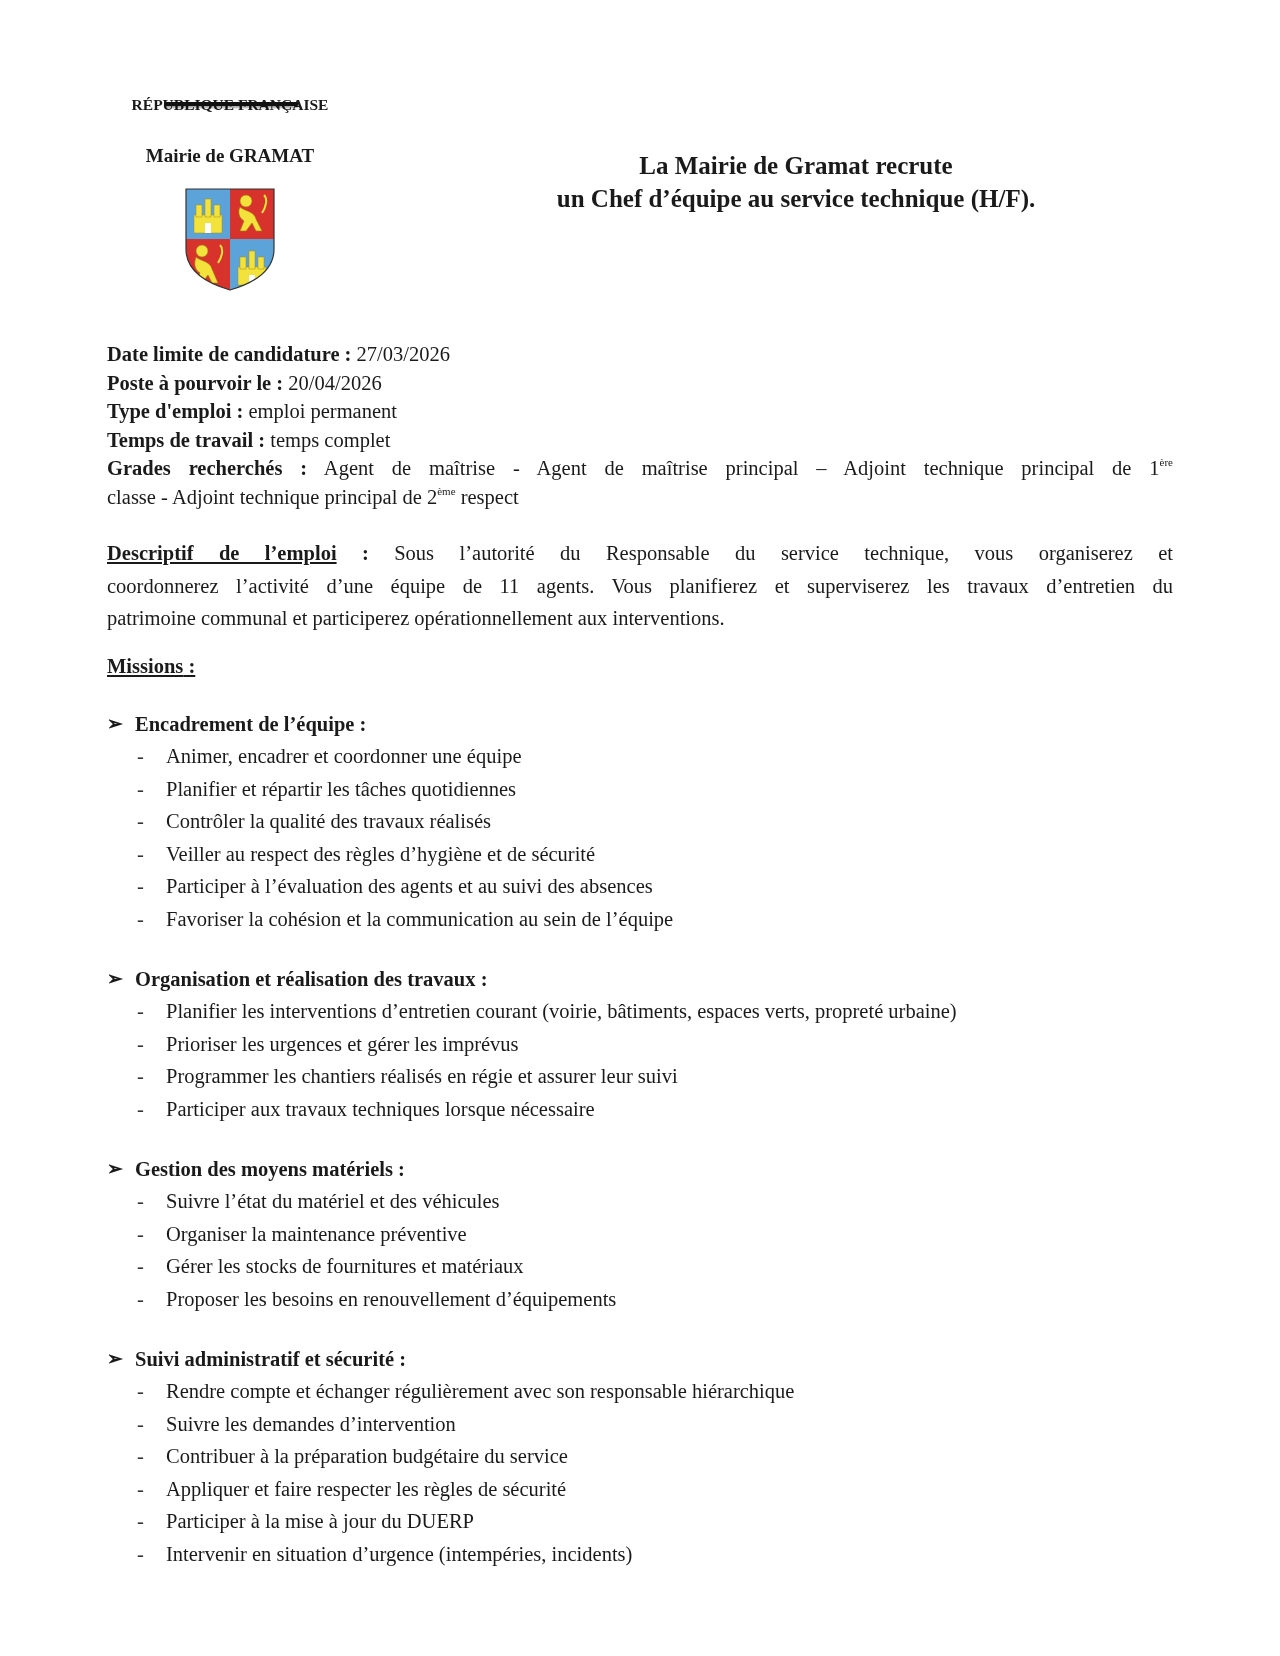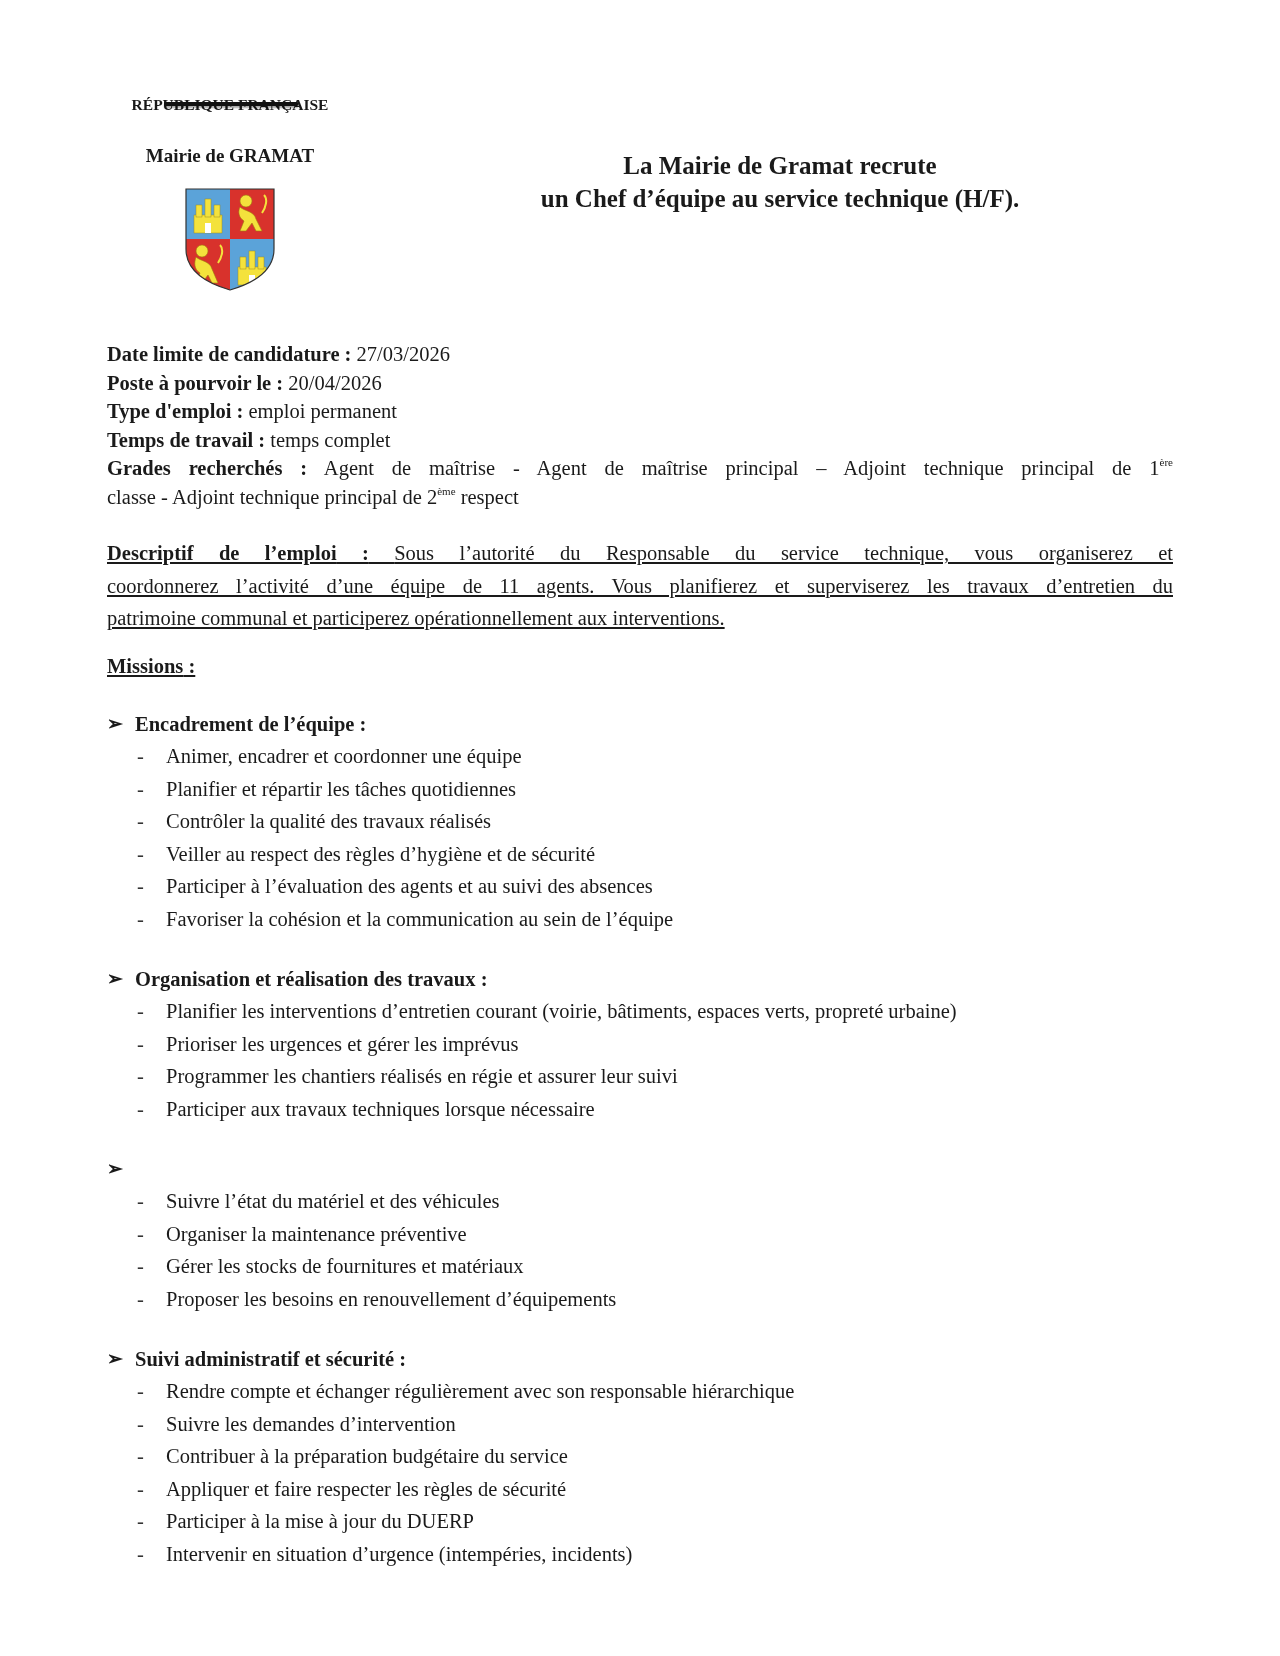--- a/index.html
+++ b/index.html
@@ -5,29 +5,29 @@
   html, body { margin: 0; padding: 0; background: #ffffff; }
   body { width: 1280px; height: 1656px; position: relative; overflow: hidden;
          font-family: "Liberation Serif", "DejaVu Serif", serif; color: #1a1a1a; }
   .hdr-left { position: absolute; left: 110px; width: 240px; text-align: center; margin-top: 33px; }
   .republique { top: 63px; font-weight: bold; font-size: 15.5px; letter-spacing: 0px; }
   .rule { position: absolute; top: 102px; left: 164px; width: 134px; height: 4px; background: #111;
           box-shadow: 0 2px 2px rgba(0,0,0,0.35); border-radius: 1px; }
   .mairie { top: 112px; font-weight: bold; font-size: 19px; }
   .cp { top: 154px; font-weight: bold; font-size: 15.5px; text-align: center; }
   .shield { position: absolute; left: 184px; top: 187px; width: 92px; height: 104px; }
-  .title { position: absolute; left: 440px; width: 680px; text-align: center; font-weight: bold;
+  .title { position: absolute; left: 456px; width: 680px; text-align: center; font-weight: bold;
            font-size: 25px; line-height: 33px; top: 149px; }
   .fields { position: absolute; left: 107px; top: 340px; width: 1066px; font-size: 20.5px; line-height: 28.5px; }
   .fields .row b { font-weight: bold; }
   .fields .row { white-space: nowrap; }
   .fields .just { text-align: justify; text-align-last: justify; white-space: normal; }
   sup { font-size: 11px; vertical-align: 9px; line-height: 0; }
   .desc { position: absolute; left: 107px; top: 537px; width: 1066px; font-size: 20.5px; line-height: 32.5px;
-          text-align: justify; text-decoration: underline; }
+          text-align: justify; }
   .desc .lbl { font-weight: bold; text-decoration: underline; }
   .desc .line { display: block; text-align: justify; text-align-last: justify; }
   .desc .line.last { text-align-last: left; }
   .missions { position: absolute; left: 107px; top: 655px; font-size: 20.5px; font-weight: bold; text-decoration: underline; }
   .missions-colon { text-decoration: none; }
   .section { position: absolute; left: 107px; width: 1100px; font-size: 20.5px; }
   .section .head { font-weight: bold; height: 32px; line-height: 32px; display: flex; align-items: center; }
   .section .arrow { width: 28px; font-size: 19px; display: inline-block; }
   .section ul { list-style: none; margin: 0; padding: 0; }
   .section li { height: 32.5px; line-height: 32.5px; display: flex; }
@@ -177,20 +177,21 @@
     <li>
         <span class="dash">-</span>
         <span>Participer aux travaux techniques lorsque nécessaire</span>
       </li>
   </ul>
 </div>
 
 <div class="section" style="top:1153px;">
   <div class="head">
       <span class="arrow">➢</span>
+      <span>Gestion des moyens matériels :</span>
     </div>
   <ul>
     <li>
         <span class="dash">-</span>
         <span>Suivre l’état du matériel et des véhicules</span>
       </li>
     <li>
         <span class="dash">-</span>
         <span>Organiser la maintenance préventive</span>
       </li>

